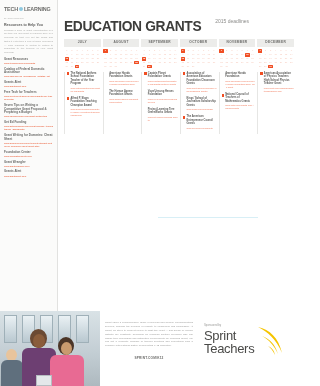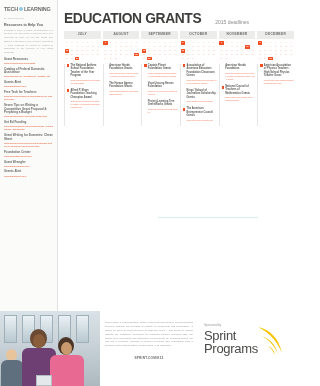--- a/index.html
+++ b/index.html
@@ -42,21 +42,21 @@
     font-size: 3px; font-weight: bold; color: #6a6a68;
     margin-top: 2.5px; margin-bottom: 0.5px; line-height: 1.2;
   }
   .side-link {
     font-size: 2.4px; color: #e8491f; line-height: 1.35;
     margin-bottom: 1px; word-break: break-all;
   }
 
   
   .main { position: absolute; left: 58px; top: 0; width: 240px; height: 311px; padding: 10px 4px 0 6px; }
-  .title-row { display: flex; align-items: flex-end; gap: 2px; margin-bottom: 6px; }
+  .title-row { display: flex; align-items: flex-start; gap: 2px; margin-bottom: 6px; margin-top: 8px; }
   .title {
     font-family: "Liberation Sans Narrow", "Liberation Sans", sans-serif;
     font-size: 15px; font-weight: bold; color: #3d3d3b;
     letter-spacing: -0.4px; line-height: 1;
     transform: scaleX(0.92); transform-origin: left;
   }
   .subtitle { font-size: 5px; color: #8d8d8b; letter-spacing: 0px; }
 
   
   .months { display: flex; gap: 2px; margin-bottom: 1px; }
@@ -503,21 +503,21 @@
 
     <div class="footer-text">
       <div class="f-p">Sprint offers a comprehensive range of wireless and wireline communications services, bringing the freedom of mobility to consumers and businesses. At Sprint, we strive to connect people to what they want — and dream of. School districts are constantly searching for business solution providers who can handle their demanding and distributed environments. By choosing Sprint, you can get a complete package of tailored solutions and innovations from a company with a strong history of supporting K-12 education.</div>
       <div class="f-url">SPRINT.COM/K12</div>
     </div>
 
     <div class="sponsor">
       <div class="sponsored-by">Sponsored by</div>
       <div class="sprint-logo">
         <div class="sprint-1">Sprint</div>
-        <div class="sprint-2">Programs</div>
+        <div class="sprint-2">Teachers</div>
       </div>
       <svg class="swoosh" width="28" height="30" viewBox="0 0 28 30">
         <path d="M2 2 C14 5, 22 12, 26 28 C20 14, 12 7, 2 2 Z" fill="#f5c400"></path>
         <path d="M6 11 C14 14, 19 19, 22 29 C18 20, 13 15, 6 11 Z" fill="#f5c400"></path>
         <path d="M12 21 C16 23, 18 25, 19 30 C17 26, 15 23, 12 21 Z" fill="#f5c400"></path>
       </svg>
     </div>
   </div>
 </div>
 

